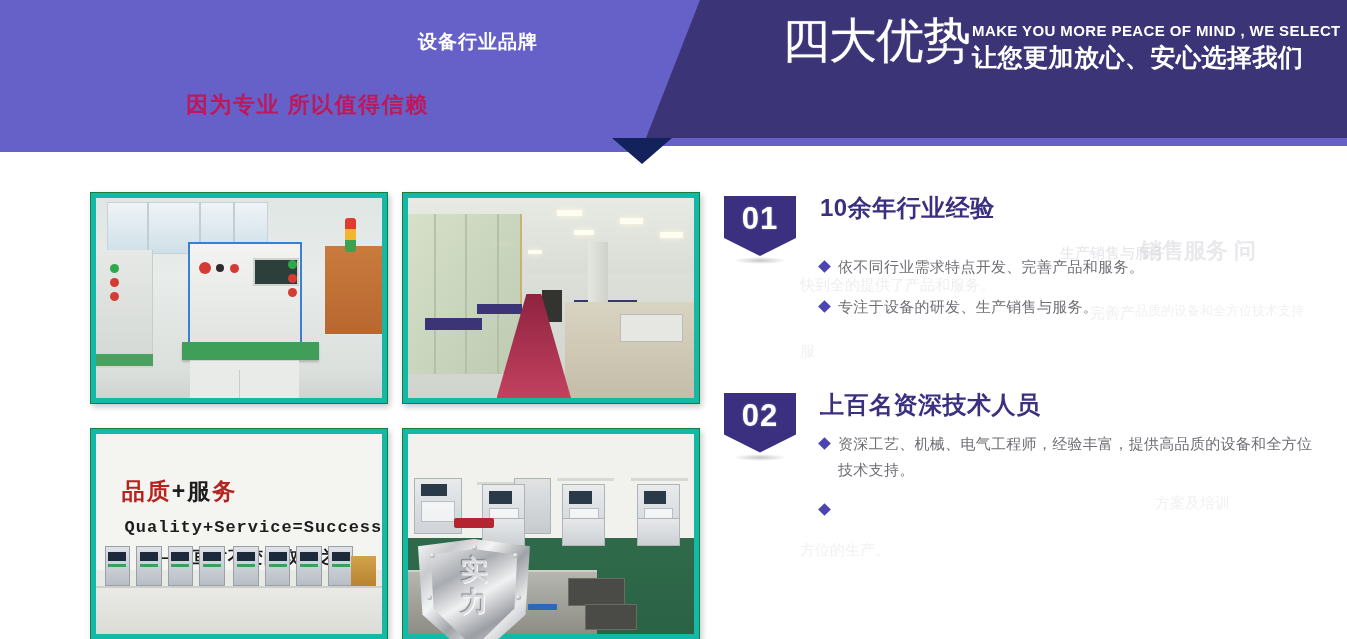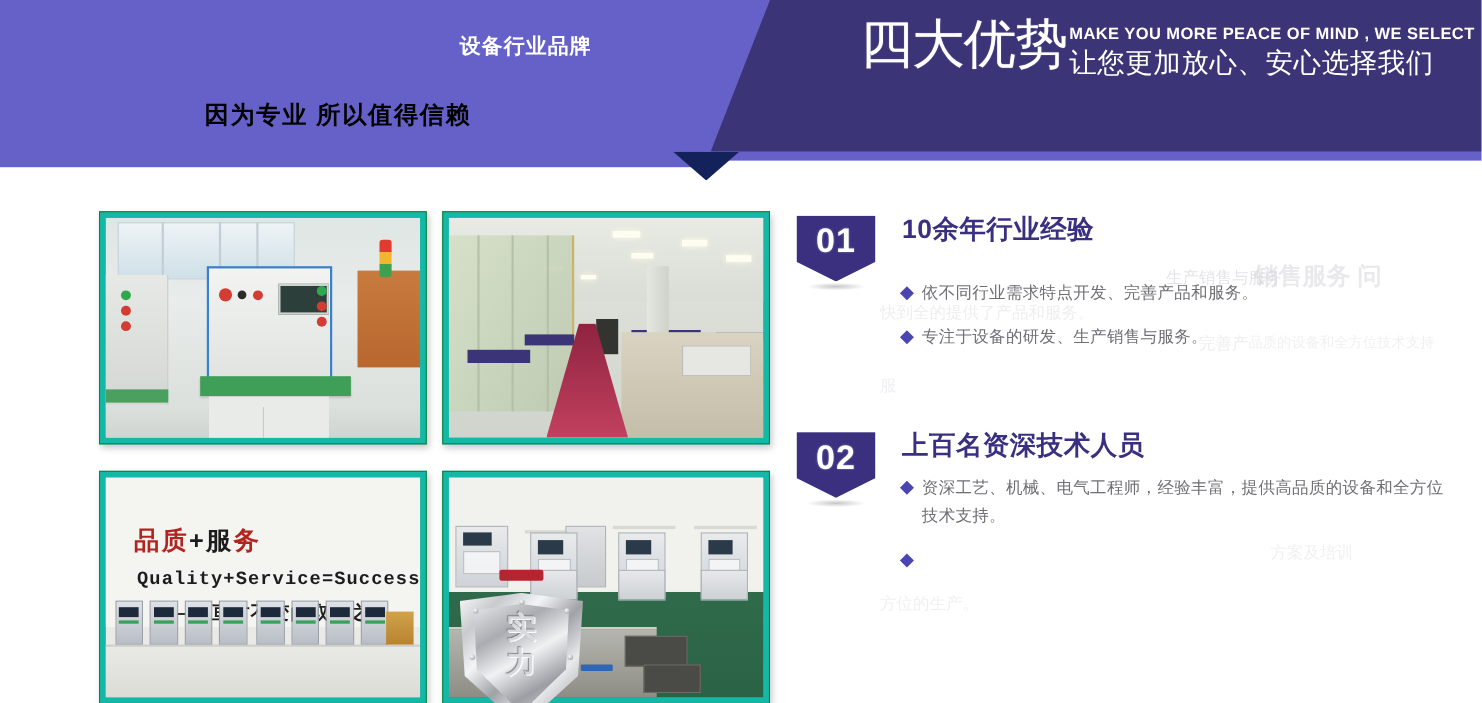--- a/index.html
+++ b/index.html
@@ -33,37 +33,37 @@
     background:#6661c8;
   }
 
   .brand-tag {
     position:absolute; left:418px; top:29px;
     color:#ffffff; font-size:19px; font-weight:bold; letter-spacing:1px;
     white-space:nowrap;
   }
   .brand-slogan {
     position:absolute; left:186px; top:90px;
-    color:#000000; font-size:22px; font-weight:bold; letter-spacing:1.5px;
+    color:#be185d; font-size:22px; font-weight:bold; letter-spacing:1.5px;
     white-space:nowrap;
   }
 
   .headline-wrap { position:absolute; left:782px; top:16px; display:flex; align-items:flex-start; }
   .headline-cn {
     color:#ffffff; font-size:48px; font-weight:normal; line-height:1.05;
     letter-spacing:-1px; white-space:nowrap;
     text-shadow: 0 0 1px rgba(255,255,255,.5);
   }
   .headline-right { margin-left:2px; padding-top:6px; }
   .headline-en {
     color:#ffffff; font-size:15px; font-weight:bold; letter-spacing:.4px;
     white-space:nowrap; line-height:1.2;
   }
   .headline-sub {
-    color:#ffffff; font-size:25px; font-weight:normal; letter-spacing:.5px;
+    color:#ffffff; font-size:25px; font-weight:bold; letter-spacing:.5px;
     white-space:nowrap; margin-top:4px; line-height:1.1;
   }
 
   
   .photos { position:absolute; left:88px; top:192px; width:612px; height:447px; }
   .photo {
     position:absolute; width:298px; height:212px;
     background:#14b8a6;
     border:1px solid #15803d;
     box-shadow: 2px 3px 6px rgba(0,0,0,.22);

